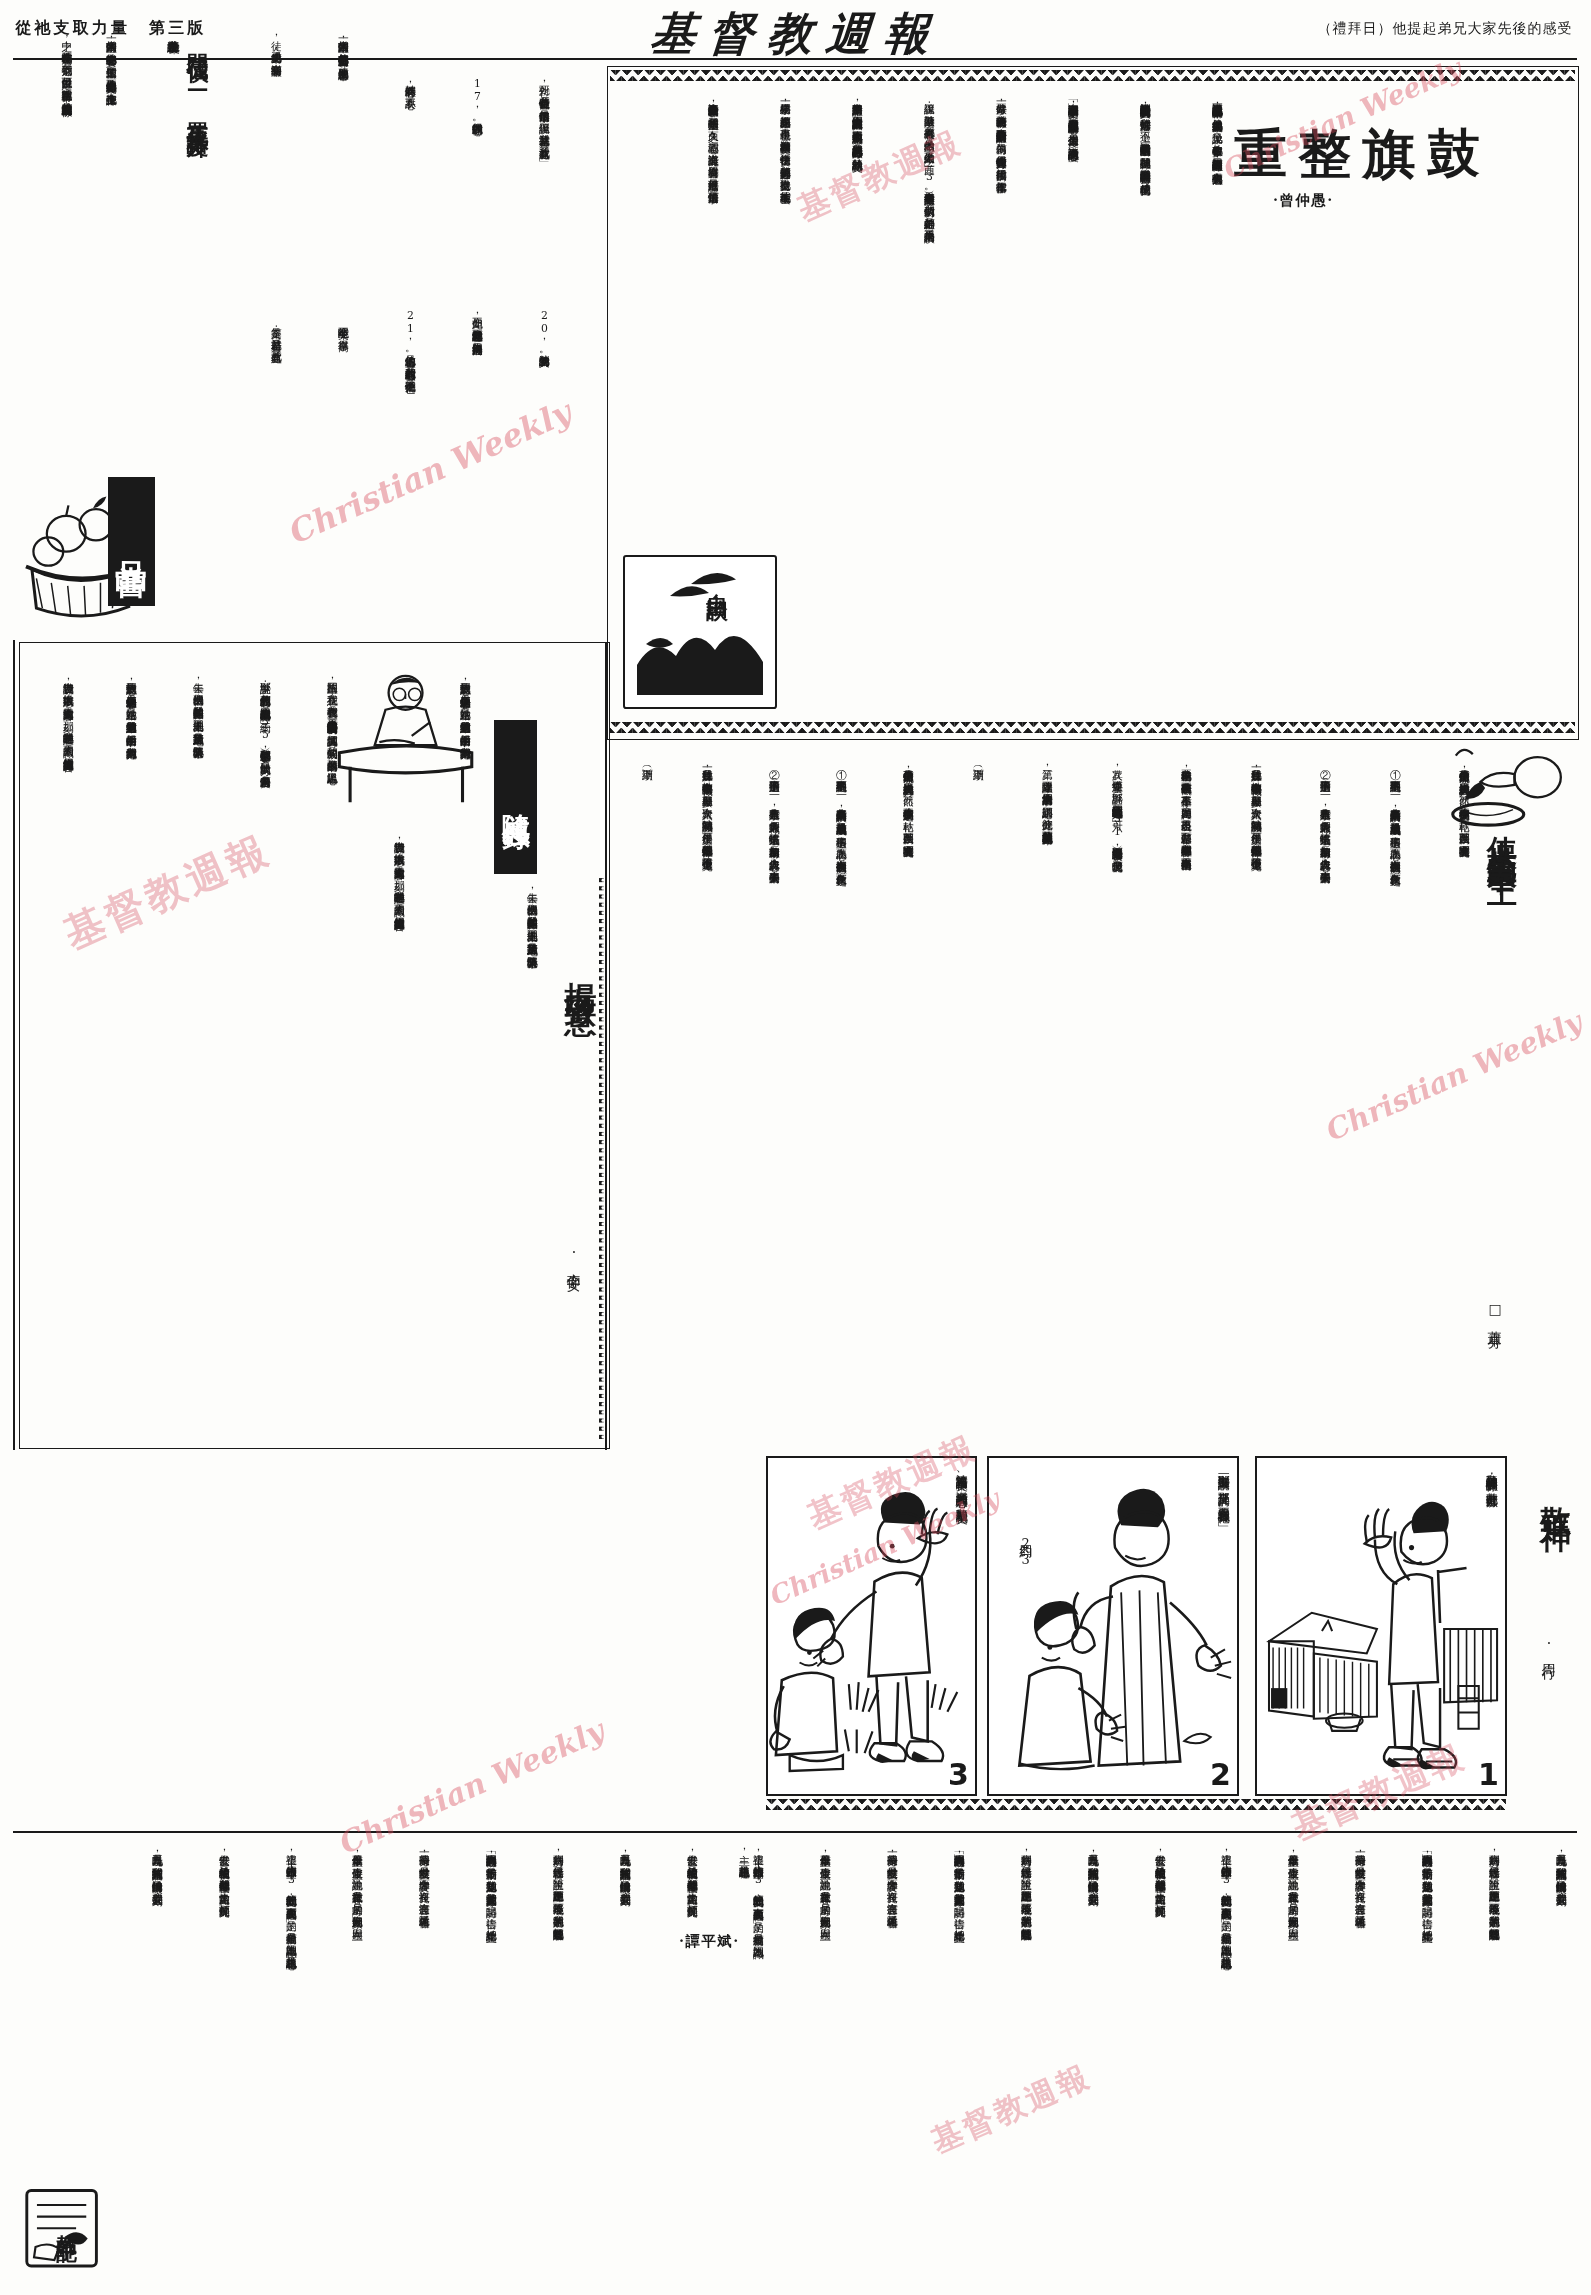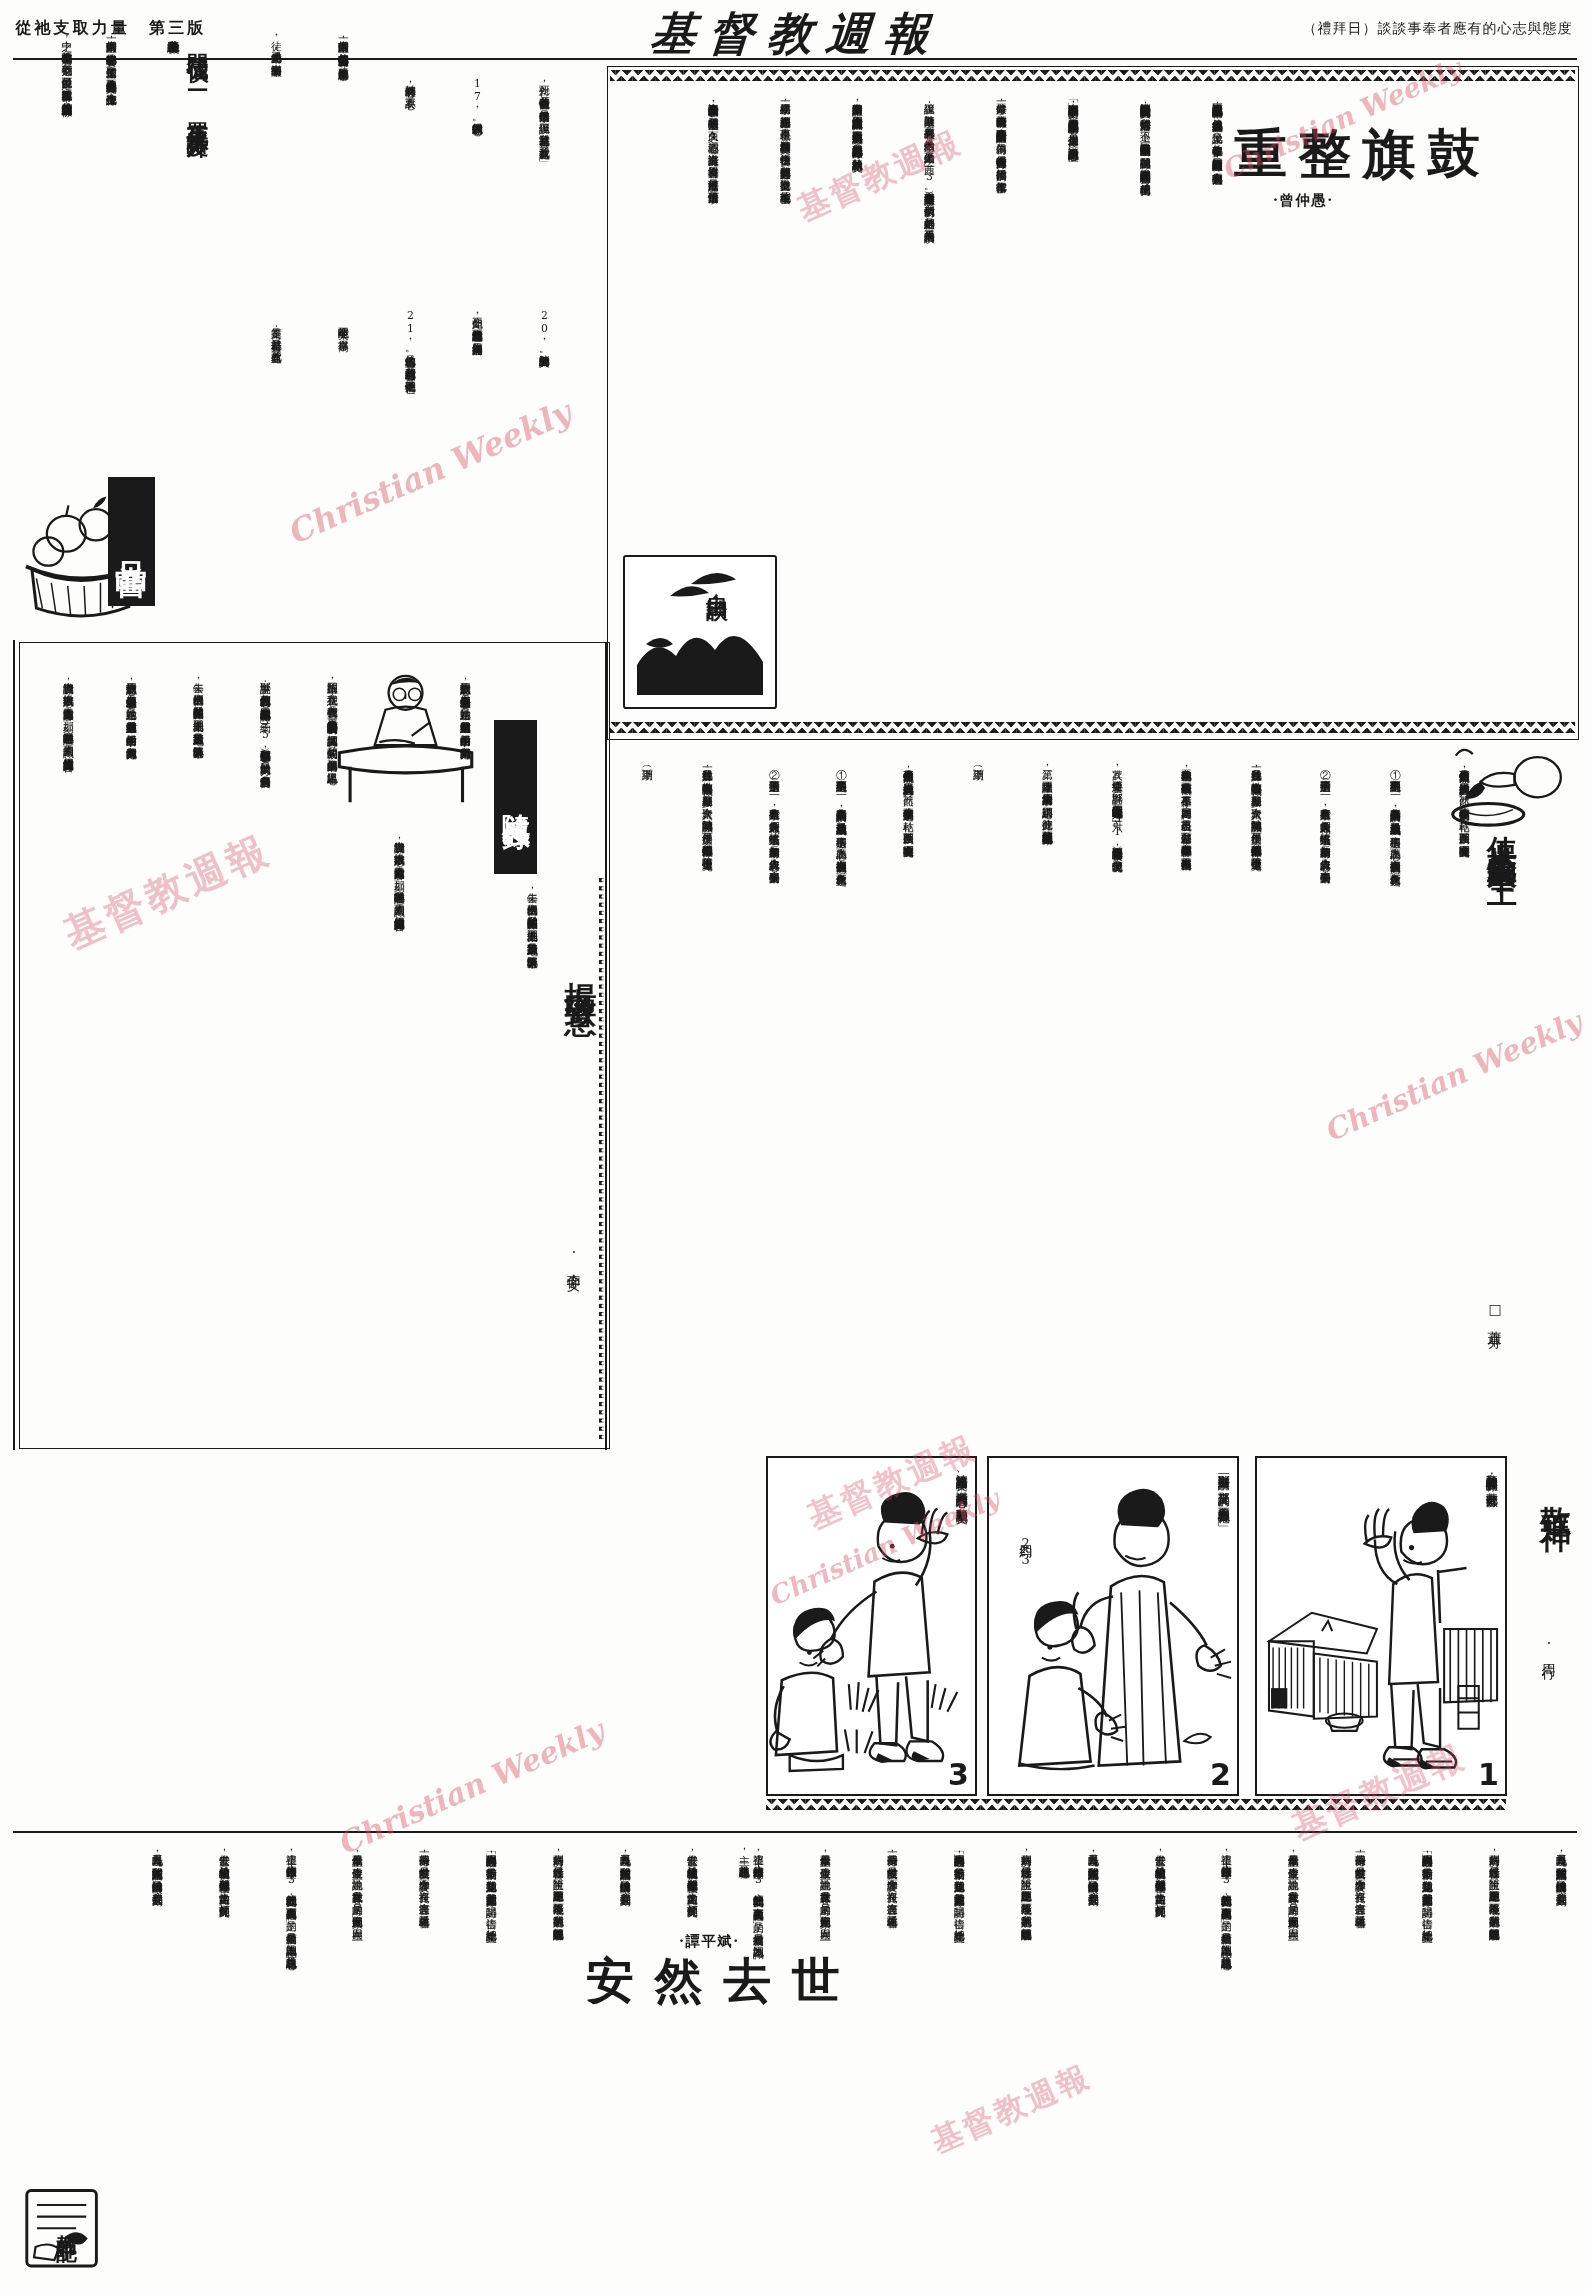--- a/index.html
+++ b/index.html
@@ -146,21 +146,21 @@
   }
 </style>
 </head>
 <body>
 
 <div class="page">
 
   <div class="masthead">
     <div class="mast-left">從祂支取力量　第三版</div>
     <div class="mast-title">基督教週報</div>
-    <div class="mast-right">（禮拜日）談談事奉者應有的心志與態度</div>
+    <div class="mast-right">（禮拜日）他提起弟兄大家先後的感受</div>
   </div>
   <div class="rule-top"></div>
 
   <div class="box" style="left:607px;top:66px;width:972px;height:674px;"></div>
   <div class="zig" style="left:610px;top:70px;width:965px;"></div>
   <div class="zig" style="left:610px;top:722px;width:965px;"></div>
 
   <div class="hl-h" style="left:1234px;top:119px;font-size:53px;letter-spacing:11.3px;">重整旗鼓</div>
   <div class="byline" style="left:1273px;top:191px;">·曾仲愚·</div>
 
@@ -394,21 +394,20 @@
       <path d="M166 248 l4 -24 M174 250 l6 -22 M182 252 l10 -20" stroke="#1a1a1a" stroke-width="2.2" fill="none"></path>
     </svg>
     <div class="comic-num">3</div>
     <div class="comic-cap" style="right:6.2px;top:7.2px;height:206px;width:108px;">詩篇末篇說要讚美神、讚美能摸着神的心意，敬拜神就要讚美祂。</div>
   </div>
 
   <div class="zig" style="left:766px;top:1799px;width:740px;"></div>
 
   <div class="hr" style="left:13.4px;top:1831px;width:1564px;height:2.1px;"></div>
 
-  <div class="hl-h" style="left:586px;top:1949px;font-size:48px;letter-spacing:20.6px;">安然去世</div>
   <div class="byline" style="left:679px;top:1932px;">·譚平斌·</div>
 
   <div class="v body-col" style="position:absolute;left:1507px;top:1846px;width:61px;height:427px;">三月九日晚上九時，我接到醫院打來的電話，說母親的情況轉壞，要我們立刻趕去。</div>
   <div class="v body-col" style="position:absolute;left:1440px;top:1846px;width:61px;height:427px;">趕到病房時，母親已經昏迷。醫生說，她的血壓正在下降，可能熬不過今晚。我握著她的手，輕聲在她耳邊唱詩歌。</div>
   <div class="v body-col" style="position:absolute;left:1373px;top:1846px;width:61px;height:427px;">唱到「奇異恩典」的時候，母親的手指動了一下。我知道她聽見了。於是我們一家人圍在床邊，一起唱詩、禱告，把她交託給主。</div>
   <div class="v body-col" style="position:absolute;left:1306px;top:1846px;width:61px;height:427px;">凌晨一時四十分，母親安然離世，面容十分安詳。沒有掙扎，沒有痛苦，就像睡着了一樣。</div>
   <div class="v body-col" style="position:absolute;left:1239px;top:1846px;width:61px;height:427px;">母親信主五十多年，一生敬虔愛主。她常說：「我在世上是客旅、是寄居的。」如今她已回到天家，與主同在。</div>
   <div class="v body-col" style="position:absolute;left:1172px;top:1846px;width:61px;height:427px;">喪禮上，牧師用啟示錄十四章13節的經文勉勵我們：「在主裏面而死的人有福了。」是的，母親是有福的，因為她認識主，並且一生忠心跟隨祂。</div>
   <div class="v body-col" style="position:absolute;left:1106px;top:1846px;width:61px;height:427px;">安然去世，是神給信徒的最大祝福。願我們都能像母親一樣，走完當走的路，打完那美好的仗。</div>
   <div class="v body-col" style="position:absolute;left:1039px;top:1846px;width:61px;height:427px;">三月九日晚上九時，我接到醫院打來的電話，說母親的情況轉壞，要我們立刻趕去。</div>

